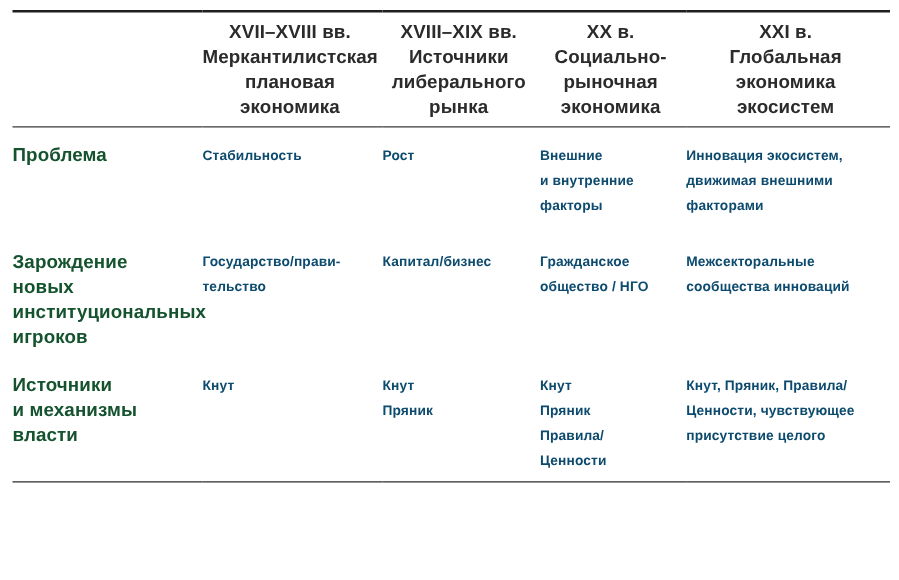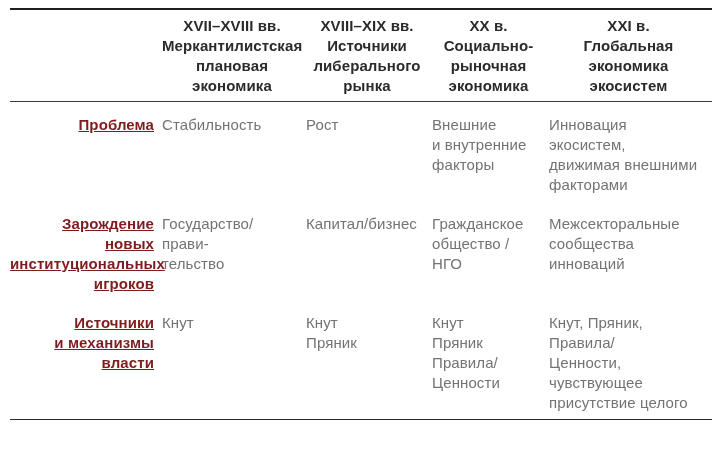--- a/index.html
+++ b/index.html
@@ -40,36 +40,35 @@
     letter-spacing: 0.1px;
     white-space: pre-line;
     padding: 6px 4px 5px 0;
     border-bottom: 1.4px solid #3a3a3a;
     margin-top: 35px;
   }
   thead tr { height: 91px; }
 
   tbody th {
     vertical-align: top;
-    text-align: right;
+    text-align: left;
     font-size: 15px;
     font-weight: bold;
-    color: #7f1d1d;
+    color: #14532d;
     line-height: 20px;
     letter-spacing: 0.1px;
     white-space: pre-line;
     padding: 13px 8px 6px 0;
-    text-decoration: underline;
   }
   tbody td {
     vertical-align: top;
     text-align: left;
-    font-size: 15px;
-    font-weight: normal;
-    color: #737373;
+    font-size: 11px;
+    font-weight: bold;
+    color: #0c4a6e;
     line-height: 20px;
     letter-spacing: 0.1px;
     white-space: pre-line;
     padding: 13px 10px 6px 0;
   }
   tr.r1 { height: 85px; }
   tr.r2 { height: 95px; }
   tr.r3 { height: 78px; }
   tr.r4 { height: 96px; }
 </style>

